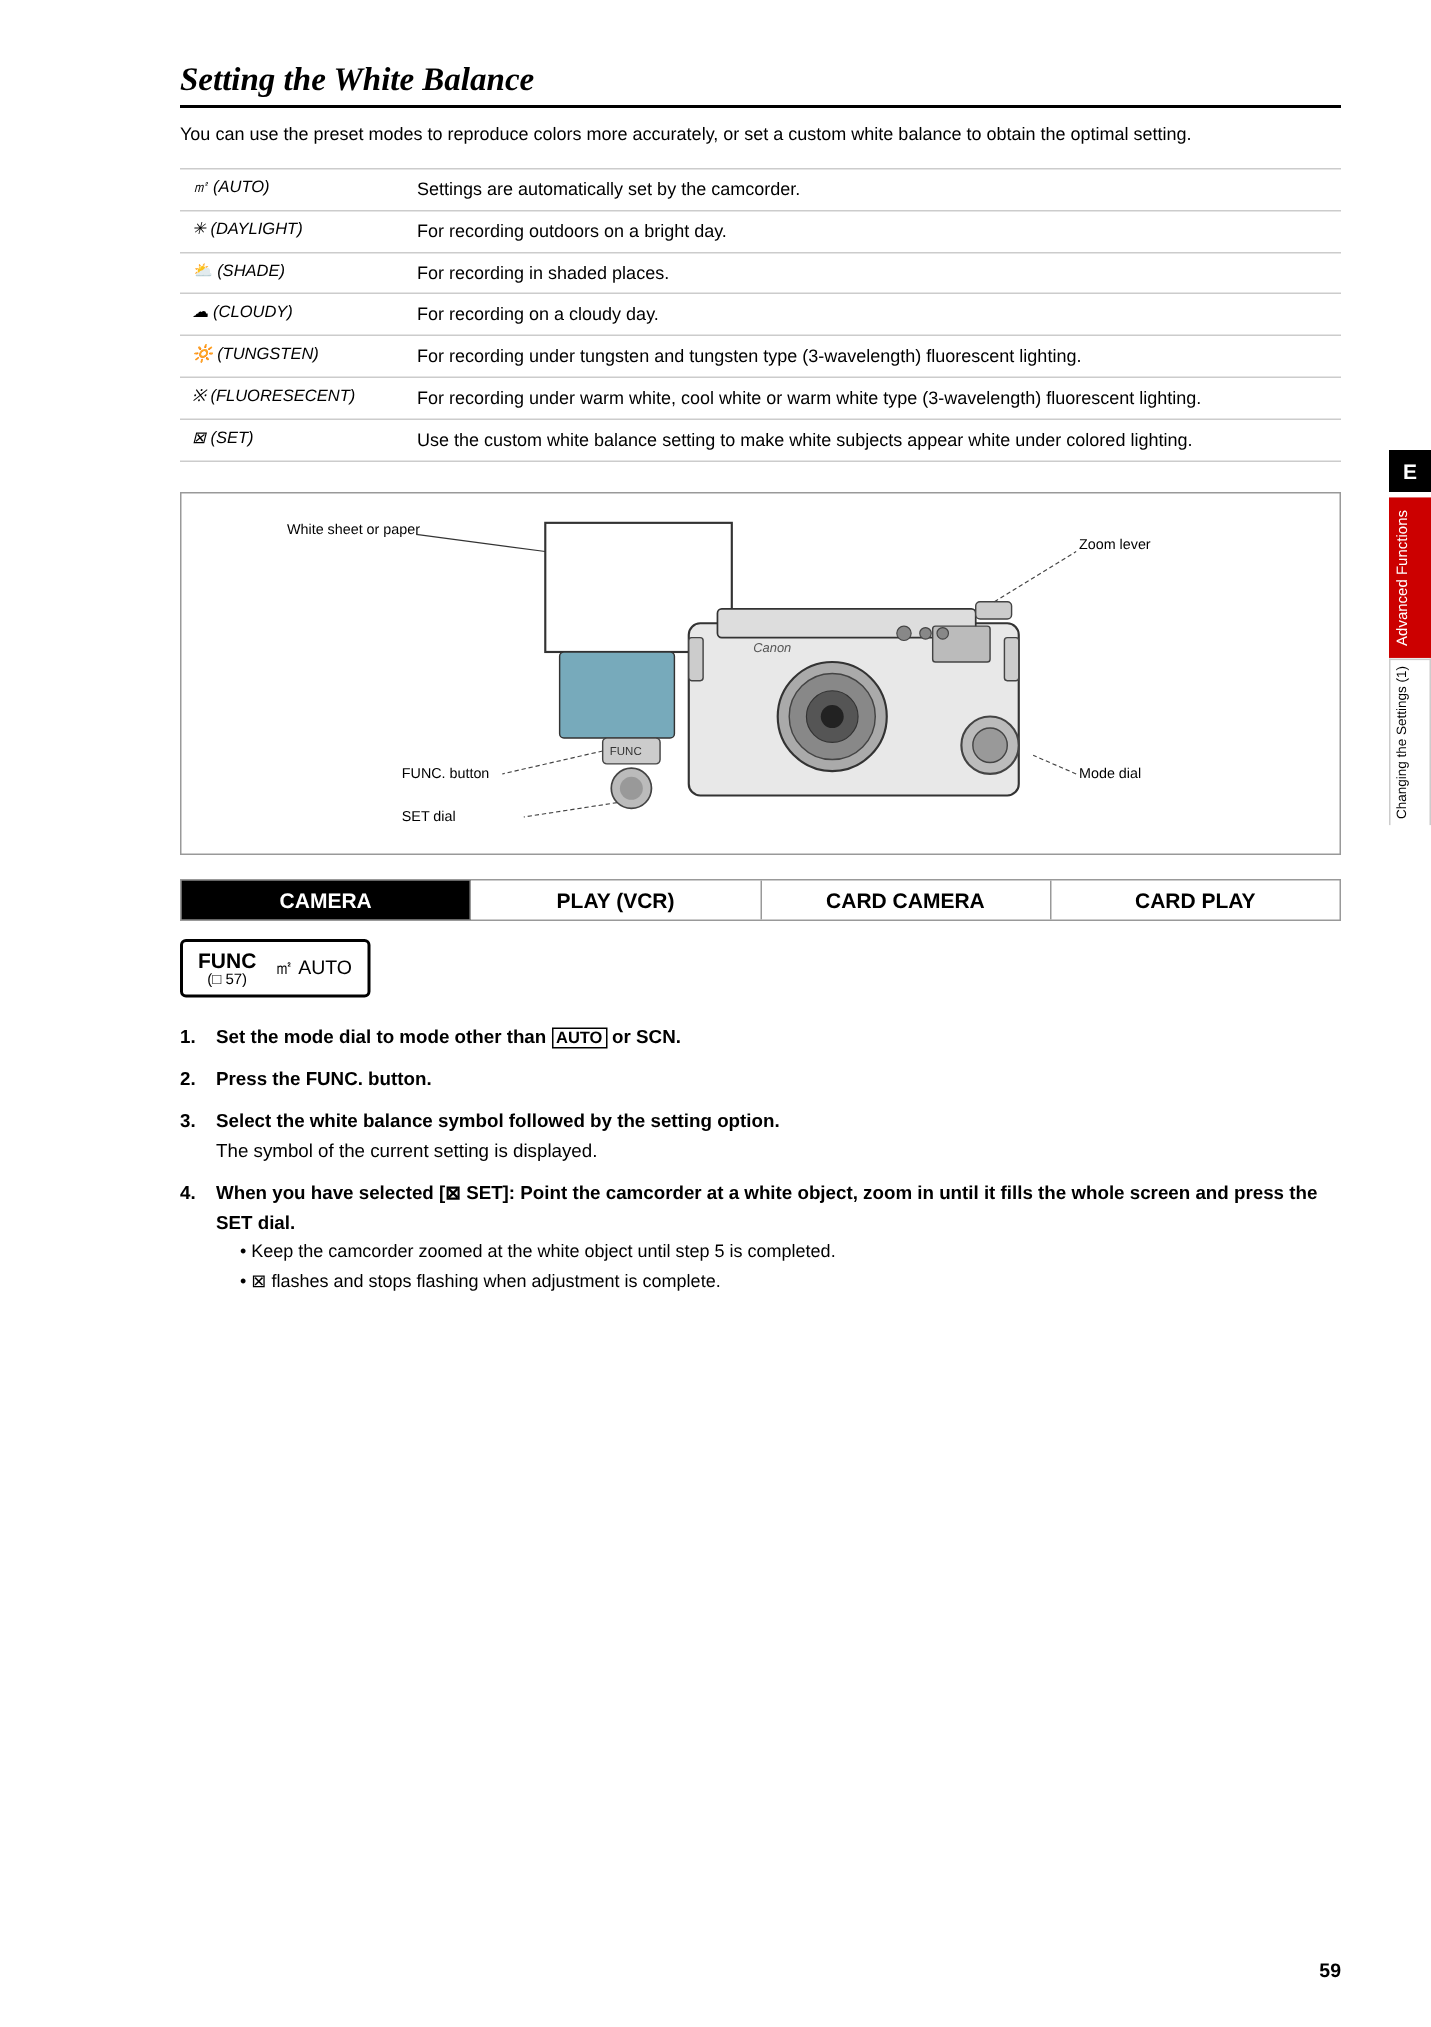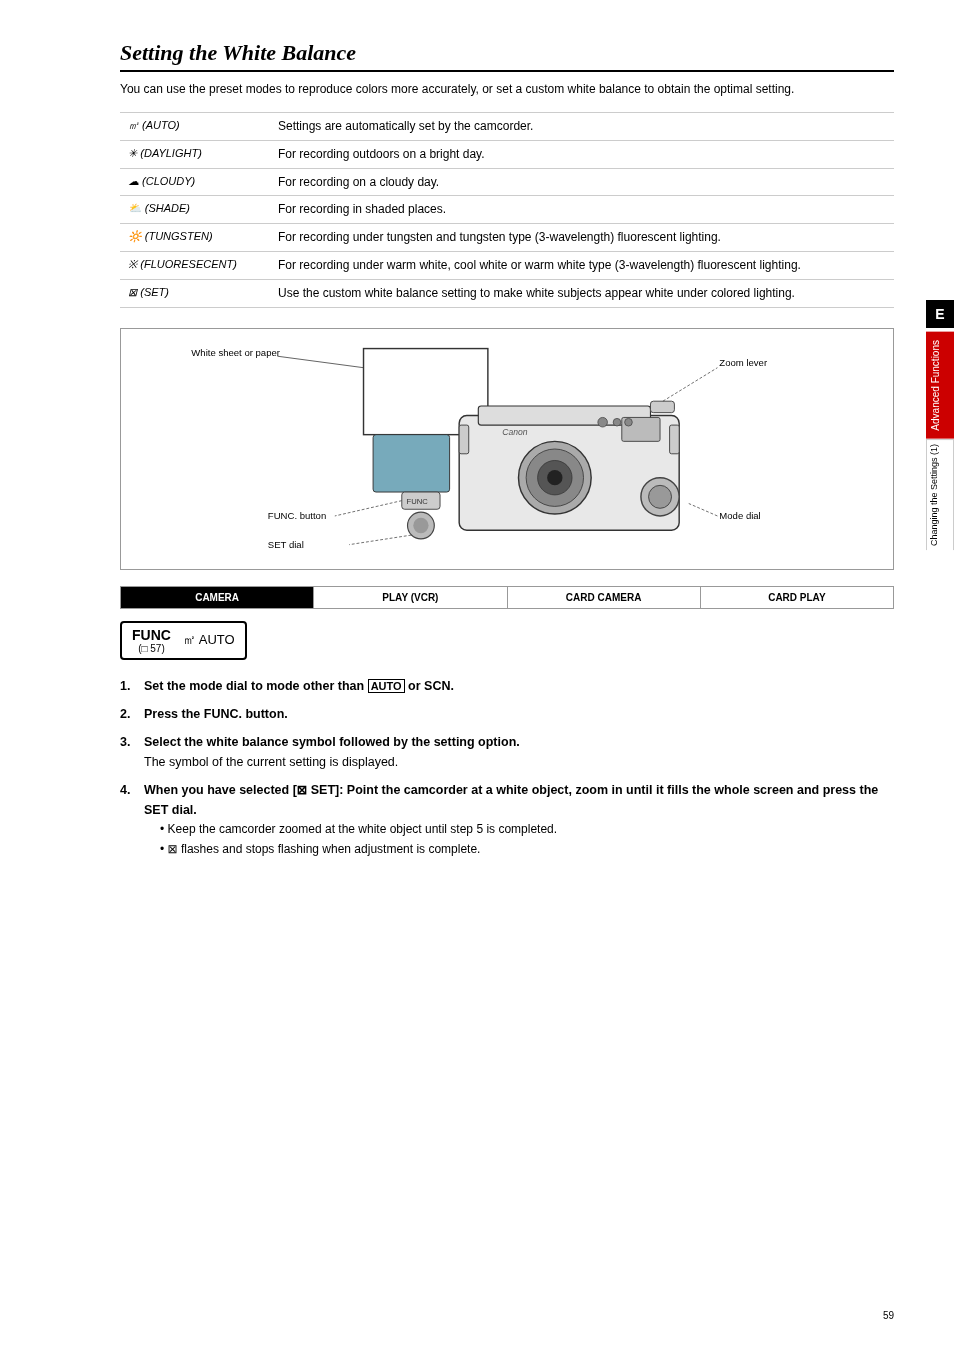--- a/index.html
+++ b/index.html
@@ -133,21 +133,21 @@
       justify-content: flex-start;
       height: 220px;
       position: relative;
     }
 
     
     .mode-bar {
       display: flex;
       border: 1px solid #999;
       margin-bottom: 12px;
-      font-size: 10px;
+      font-size: 14px;
       font-weight: bold;
     }
 
     .mode-item {
       flex: 1;
       padding: 5px 10px;
       text-align: center;
       border-right: 1px solid #999;
     }
 
@@ -220,21 +220,22 @@
 
     .step-bullet {
       margin-bottom: 2px;
     }
 
     
     .page-number {
       position: absolute;
       bottom: 30px;
       right: 60px;
-      font-size: 10px;
+      font-size: 13px;
+      font-weight: bold;
     }
 
     .diagram-svg {
       width: 100%;
       height: 100%;
     }
 
     
     .symbol-cell {
       font-size: 10px;
@@ -265,26 +266,26 @@
     <tbody id="table-body">
     <tr>
           <td class="symbol-cell">㎡ (AUTO)</td>
           <td>Settings are automatically set by the camcorder.</td>
         </tr>
         <tr>
           <td class="symbol-cell">✳ (DAYLIGHT)</td>
           <td>For recording outdoors on a bright day.</td>
         </tr>
         <tr>
+          <td class="symbol-cell">⛅ (SHADE)</td>
+          <td>For recording in shaded places.</td>
+        </tr>
+        <tr>
           <td class="symbol-cell">☁ (CLOUDY)</td>
           <td>For recording on a cloudy day.</td>
-        </tr>
-        <tr>
-          <td class="symbol-cell">⛅ (SHADE)</td>
-          <td>For recording in shaded places.</td>
         </tr>
         <tr>
           <td class="symbol-cell">🔆 (TUNGSTEN)</td>
           <td>For recording under tungsten and tungsten type (3-wavelength) fluorescent lighting.</td>
         </tr>
         <tr>
           <td class="symbol-cell">※ (FLUORESECENT)</td>
           <td>For recording under warm white, cool white or warm white type (3-wavelength) fluorescent lighting.</td>
         </tr>
         <tr>

